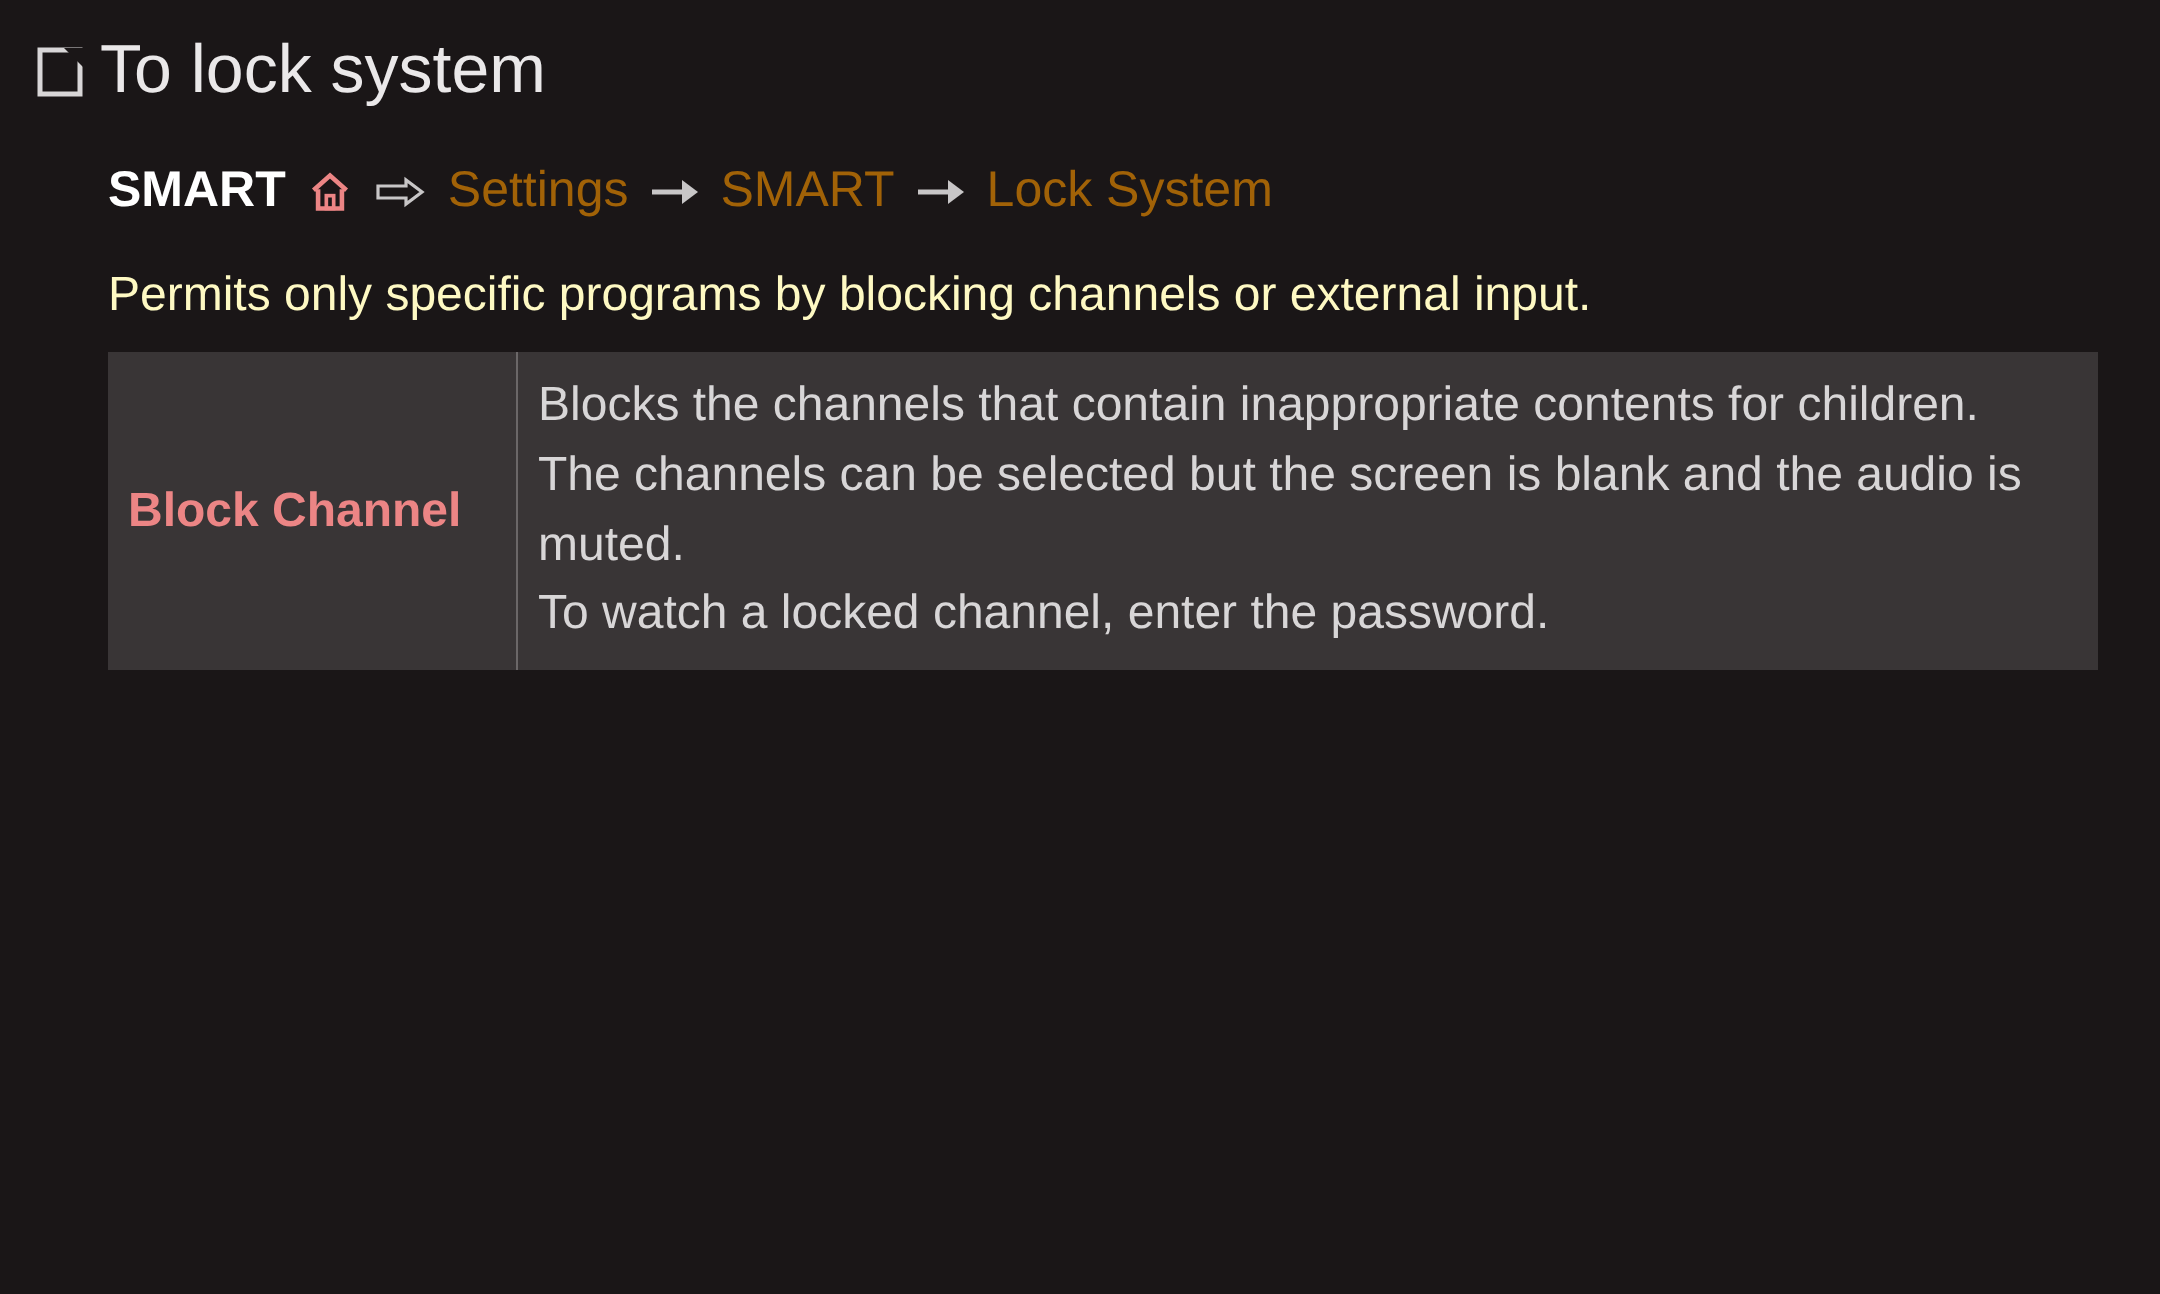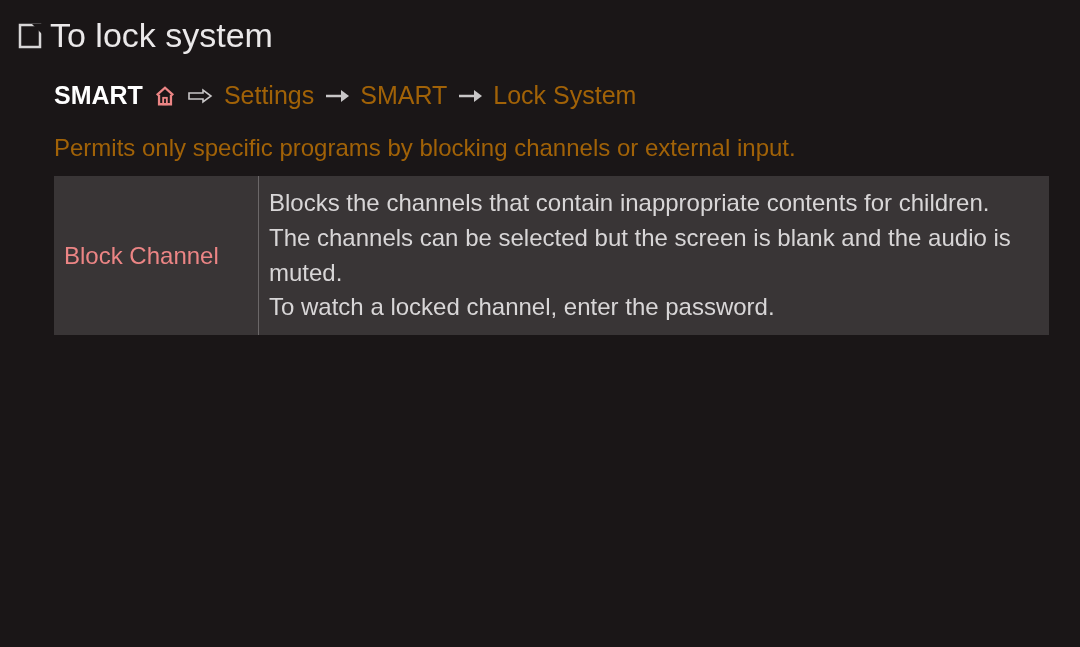--- a/index.html
+++ b/index.html
@@ -63,21 +63,21 @@
     .bc-arrow-solid {
       display: inline-flex;
       align-items: center;
       padding: 0 2px;
     }
     .bc-item {
       color: #a16207;
     }
     .description {
       font-size: 24px;
-      color: #a16207;
+      color: #fef9c3;
       line-height: 1.5;
       margin-bottom: 10px;
     }
     .instruction {
       font-size: 24px;
       color: #d0cecf;
       margin-bottom: 18px;
     }
     .highlight {
       color: #ec8585;
@@ -91,20 +91,21 @@
       width: 205px;
       flex: 0 0 205px;
       border-right: 1px solid #6b6768;
       display: flex;
       align-items: center;
       padding: 10px 8px 10px 10px;
     }
     .table-label {
       color: #ec8585;
       font-size: 24px;
+      font-weight: bold;
     }
     .table-desc-cell {
       padding: 10px 14px 10px 10px;
       font-size: 24px;
       color: #d8d6d7;
       line-height: 1.45;
     }
   </style>
 </head>
 <body>

